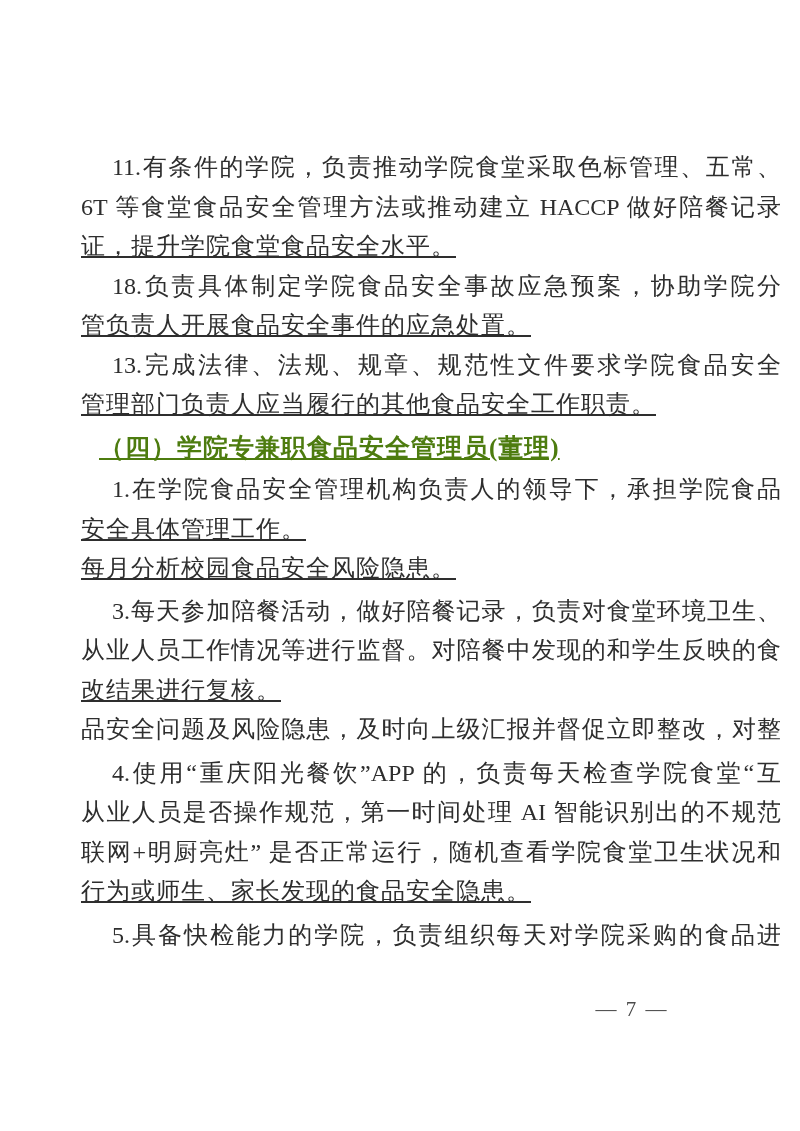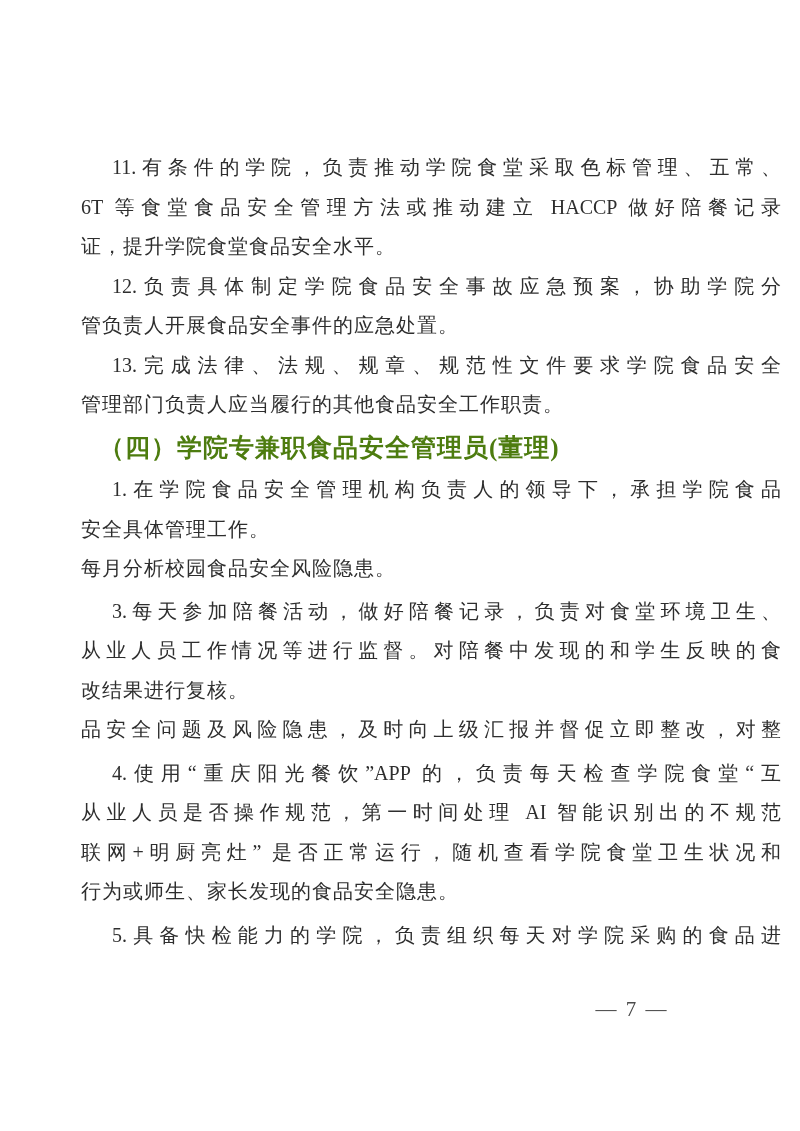--- a/index.html
+++ b/index.html
@@ -17,34 +17,35 @@
     overflow: hidden;
     margin: 0 auto;
   }
   .content {
     position: absolute;
     left: 81px;
     top: 148px;
     width: 700px;
   }
   .line {
-    font-size: 20px;
+    font-size: 24px;
     height: 39.5px;
     line-height: 39.5px;
     white-space: nowrap;
     overflow: visible;
   }
   .line.justify {
     white-space: normal;
     text-align: justify;
     text-align-last: justify;
     overflow: hidden;
   }
   .line:not(.justify) {
     letter-spacing: 1px;
+    text-decoration: underline;
   }
   .indent-num { text-indent: 31px; }
   .indent-head { text-indent: 18px; }
   .heading {
     font-weight: 700;
     font-size: 25px;
     color: #4d7c0f;
   }
   .gap3 { margin-top: 3px; }
   .gap4 { margin-top: 4px; }
@@ -60,21 +61,21 @@
   }
 </style>
 </head>
 <body>
 
 <div class="page">
   <div class="content" id="content">
       <div class="line justify indent-num">11.有条件的学院，负责推动学院食堂采取色标管理、五常、</div>
       <div class="line justify">6T 等食堂食品安全管理方法或推动建立 HACCP 做好陪餐记录</div>
       <div class="line">证，提升学院食堂食品安全水平。</div>
-      <div class="line justify indent-num">12.负责具体制定学院食品安全事故应急预案，协助学院分</div>
+      <div class="line justify indent-num">18.负责具体制定学院食品安全事故应急预案，协助学院分</div>
       <div class="line">管负责人开展食品安全事件的应急处置。</div>
       <div class="line justify indent-num">13.完成法律、法规、规章、规范性文件要求学院食品安全</div>
       <div class="line">管理部门负责人应当履行的其他食品安全工作职责。</div>
       <div class="line heading indent-head gap3">（四）学院专兼职食品安全管理员(董理)</div>
       <div class="line justify indent-num gap3">1.在学院食品安全管理机构负责人的领导下，承担学院食品</div>
       <div class="line">安全具体管理工作。</div>
       <div class="line">每月分析校园食品安全风险隐患。</div>
       <div class="line justify indent-num gap3">3.每天参加陪餐活动，做好陪餐记录，负责对食堂环境卫生、</div>
       <div class="line justify">从业人员工作情况等进行监督。对陪餐中发现的和学生反映的食</div>
       <div class="line">改结果进行复核。</div>

